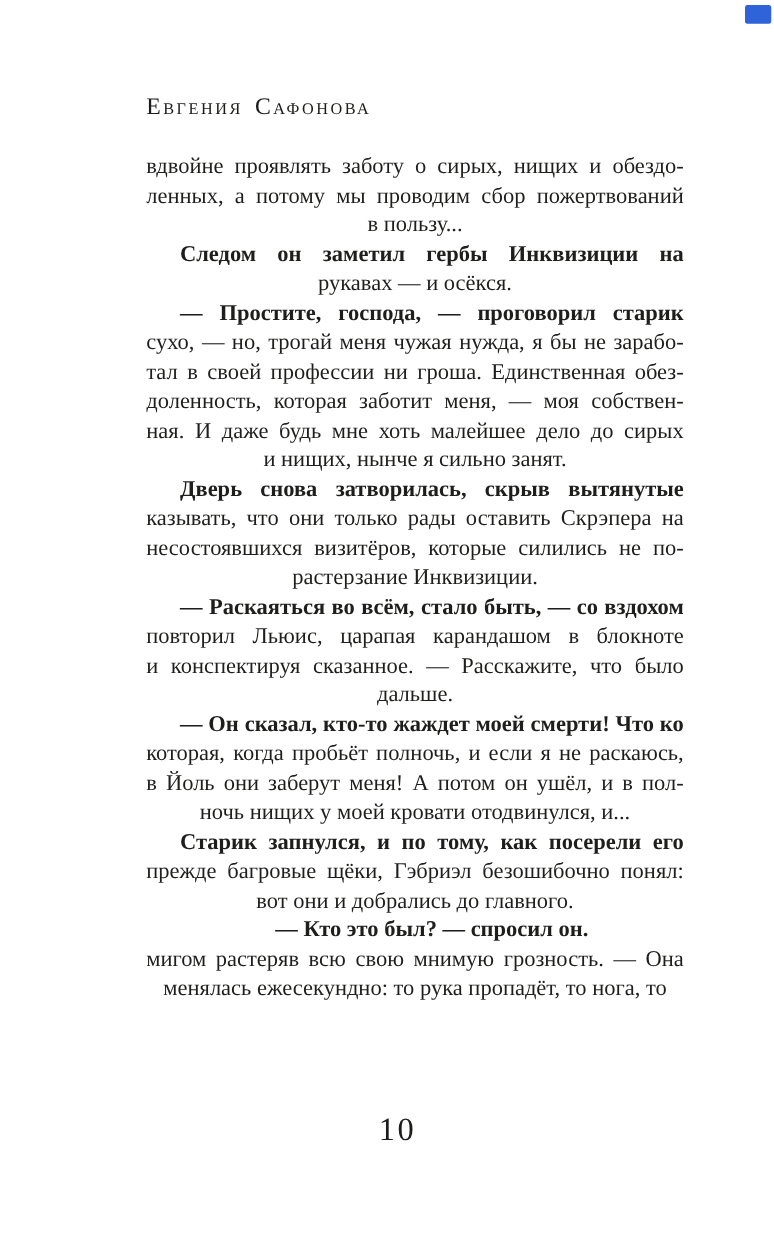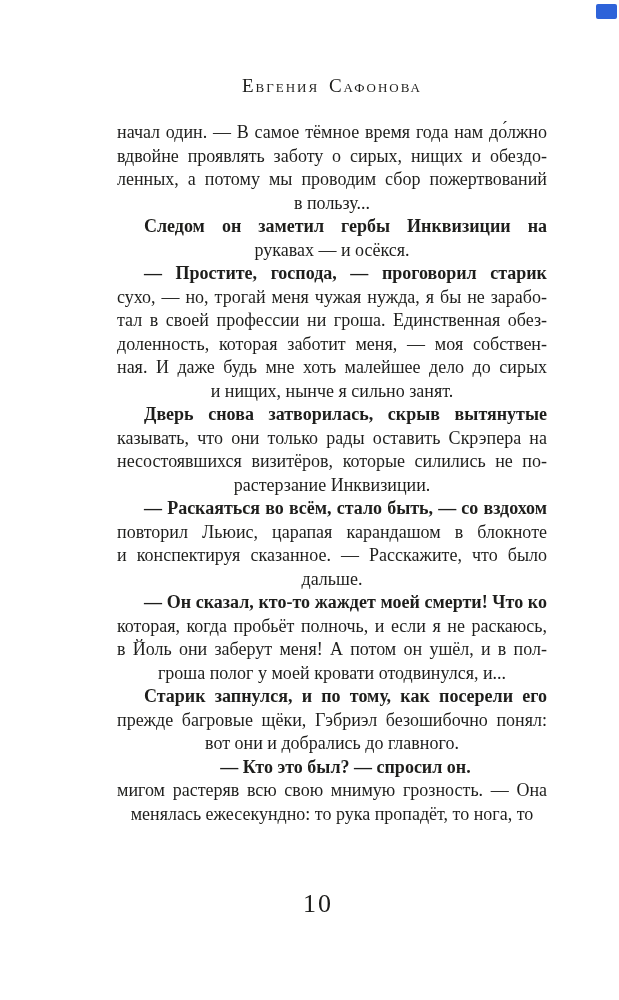--- a/index.html
+++ b/index.html
@@ -23,21 +23,21 @@
     width: 21px;
     height: 15px;
     border-radius: 2px;
     background: #2e63d9;
   }
   .running-title {
     position: absolute;
     top: 76px;
     left: 117px;
     width: 430px;
-    text-align: center;
+    text-align: left;
     font-size: 19px;
     line-height: 20px;
     font-variant: small-caps;
     letter-spacing: 2px;
     word-spacing: 3px;
     color: #1c1c1a;
   }
   .text-block {
     position: absolute;
     top: 121px;
@@ -73,21 +73,20 @@
     color: #1c1c1a;
   }
 </style>
 </head>
 <body>
 
 <div class="page" style="background: rgb(255, 255, 255); color: rgb(30, 30, 28);">
   <div class="corner-badge" style="background: rgb(46, 99, 217);"></div>
   <div class="running-title">Евгения Сафонова</div>
   <div class="text-block">
-      <div class="line">начал один. — В самое тёмное время года нам до́лжно</div>
       <div class="line">вдвойне проявлять заботу о сирых, нищих и обездо-</div>
       <div class="line">ленных, а потому мы проводим сбор пожертвований</div>
       <div class="line last">в пользу...</div>
       <div class="line ind">Следом он заметил гербы Инквизиции на чёрных</div>
       <div class="line last">рукавах — и осёкся.</div>
       <div class="line ind">— Простите, господа, — проговорил старик</div>
       <div class="line">сухо, — но, трогай меня чужая нужда, я бы не зарабо-</div>
       <div class="line">тал в своей профессии ни гроша. Единственная обез-</div>
       <div class="line">доленность, которая заботит меня, — моя собствен-</div>
       <div class="line">ная. И даже будь мне хоть малейшее дело до сирых</div>
@@ -96,21 +95,21 @@
       <div class="line">казывать, что они только рады оставить Скрэпера на</div>
       <div class="line">несостоявшихся визитёров, которые силились не по-</div>
       <div class="line last">растерзание Инквизиции.</div>
       <div class="line ind">— Раскаяться во всём, стало быть, — со вздохом</div>
       <div class="line">повторил Льюис, царапая карандашом в блокноте</div>
       <div class="line">и конспектируя сказанное. — Расскажите, что было</div>
       <div class="line last">дальше.</div>
       <div class="line ind">— Он сказал, кто-то жаждет моей смерти! Что ко</div>
       <div class="line">которая, когда пробьёт полночь, и если я не раскаюсь,</div>
       <div class="line">в Йоль они заберут меня! А потом он ушёл, и в пол-</div>
-      <div class="line last">гроша полог у моей кровати отодвинулся, и...</div>
+      <div class="line last">ночь нищих у моей кровати отодвинулся, и...</div>
       <div class="line ind">Старик запнулся, и по тому, как посерели его</div>
       <div class="line">прежде багровые щёки, Гэбриэл безошибочно понял:</div>
       <div class="line last">вот они и добрались до главного.</div>
       <div class="line last ind">— Кто это был? — спросил он.</div>
       <div class="line">мигом растеряв всю свою мнимую грозность. — Она</div>
       <div class="line last">менялась ежесекундно: то рука пропадёт, то нога, то</div>
     </div>
   <div class="page-number">10</div>
 </div>
 

